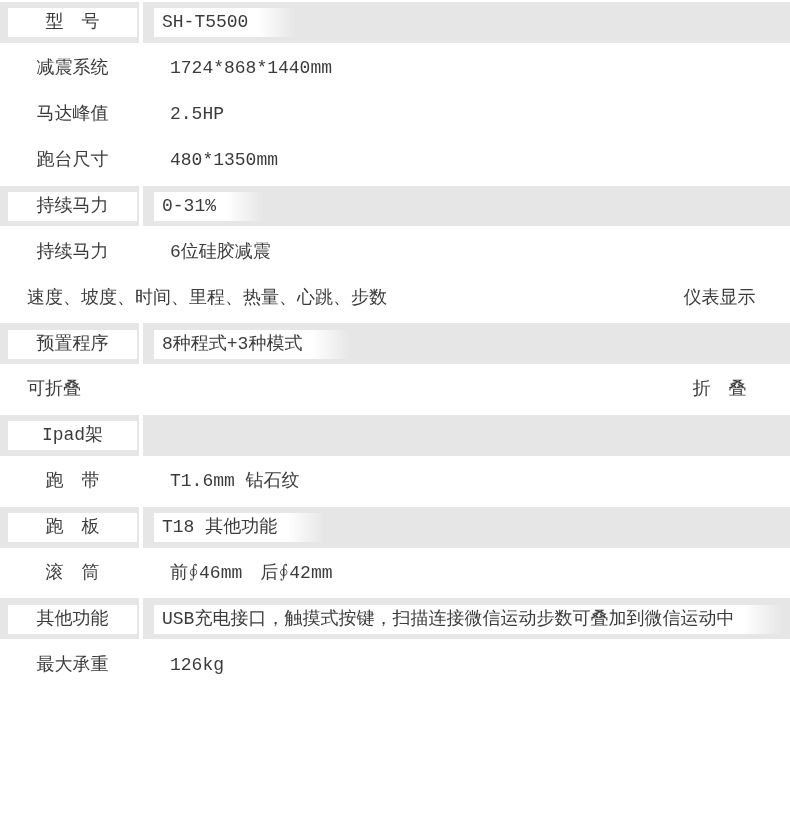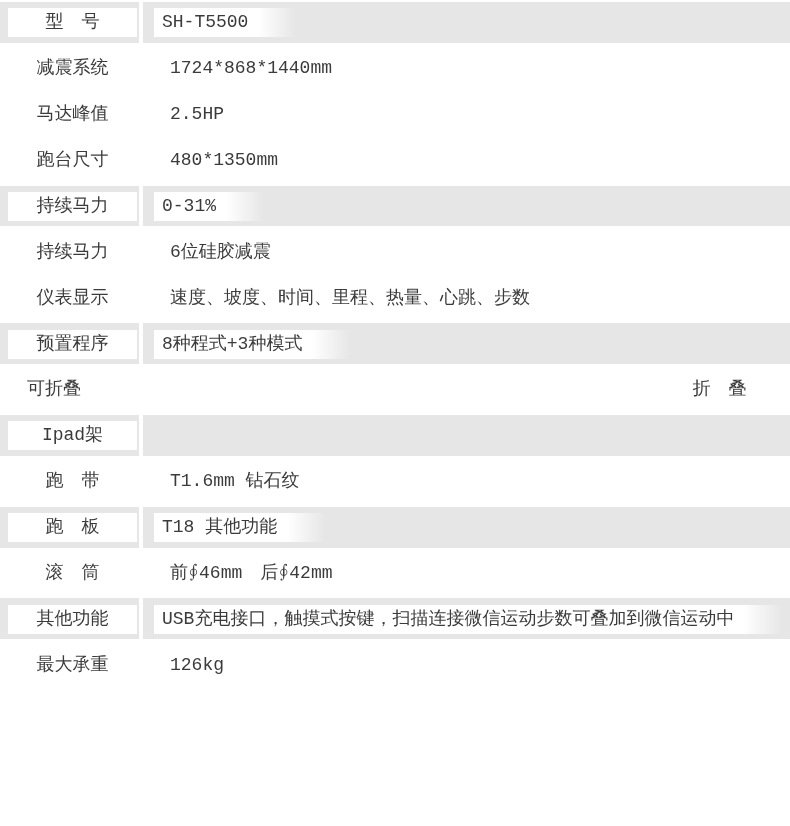--- a/index.html
+++ b/index.html
@@ -141,26 +141,26 @@
       <div class="cell label">
         <span class="box">持续马力</span>
       </div>
       <div class="cell value">
         <span class="box">6位硅胶减震</span>
       </div>
     </div>
 
 
     <div class="row">
+      <div class="cell value">
+        <span class="box">速度、坡度、时间、里程、热量、心跳、步数</span>
+      </div>
       <div class="cell label">
         <span class="box">仪表显示</span>
       </div>
-      <div class="cell value">
-        <span class="box">速度、坡度、时间、里程、热量、心跳、步数</span>
-      </div>
     </div>
 
     <div class="row stripe">
       <div class="cell label">
         <span class="box">预置程序</span>
       </div>
       <div class="cell value">
         <span class="box">8种程式+3种模式</span>
       </div>
     </div>

